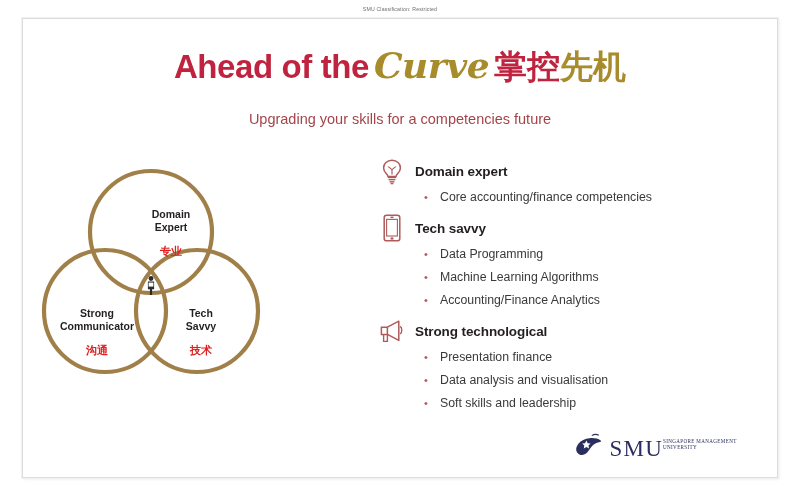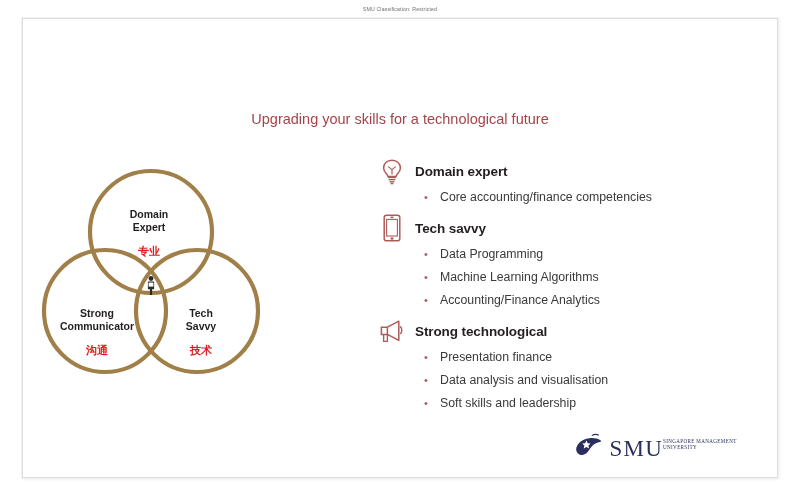--- a/index.html
+++ b/index.html
@@ -115,21 +115,21 @@
   }
   .venn-label .cn {
     display: block;
     color: #e02020;
     font-family: "DejaVu Sans", sans-serif;
     font-weight: bold;
     font-size: 11px;
     margin-top: 13px;
     text-align: center;
   }
-  #venn-label-domain   { left: 58px;  top: 54px; }
+  #venn-label-domain   { left: 58px;  top: 54px; padding-left: 22px; }
   #venn-label-strong   { left: 6px;   top: 153px; }
   #venn-label-tech     { left: 110px; top: 153px; }
 
   
   #content-list {
     position: absolute;
     left: 355px;
     top: 137px;
     width: 390px;
   }
@@ -218,22 +218,25 @@
 </style>
 </head>
 <body>
 
 <div id="classification-bar">
   <span class="cls-text">SMU Classification: Restricted</span>
 </div>
 
 <div id="slide-frame">
 
-
-  <div id="slide-subtitle">Upgrading your skills for a technological future</div>
+  <div id="slide-title">
+    <span class="t-en">Ahead of the</span><span class="t-curve">Curve</span><span class="t-cn-red">掌控</span><span class="t-cn-gold">先机</span>
+  </div>
+
+  <div id="slide-subtitle">Upgrading your skills for a competencies future</div>
 
   <div id="venn-diagram">
     <svg width="240" height="240" viewBox="0 0 240 240">
       <circle cx="120" cy="78" r="61" fill="none" stroke="#a08048" stroke-width="4.2"></circle>
       <circle cx="74" cy="157" r="61" fill="none" stroke="#a08048" stroke-width="4.2"></circle>
       <circle cx="166" cy="157" r="61" fill="none" stroke="#a08048" stroke-width="4.2"></circle>
 
       <g transform="translate(120,131)">
         <circle cx="0" cy="-6.5" r="2.4" fill="#2b2b2b"></circle>
         <path d="M -3.1 -3.6 L 3.1 -3.6 L 3.1 4.2 L 1.1 4.2 L 1.1 10 L -1.1 10 L -1.1 4.2 L -3.1 4.2 Z" fill="#2b2b2b"></path>

